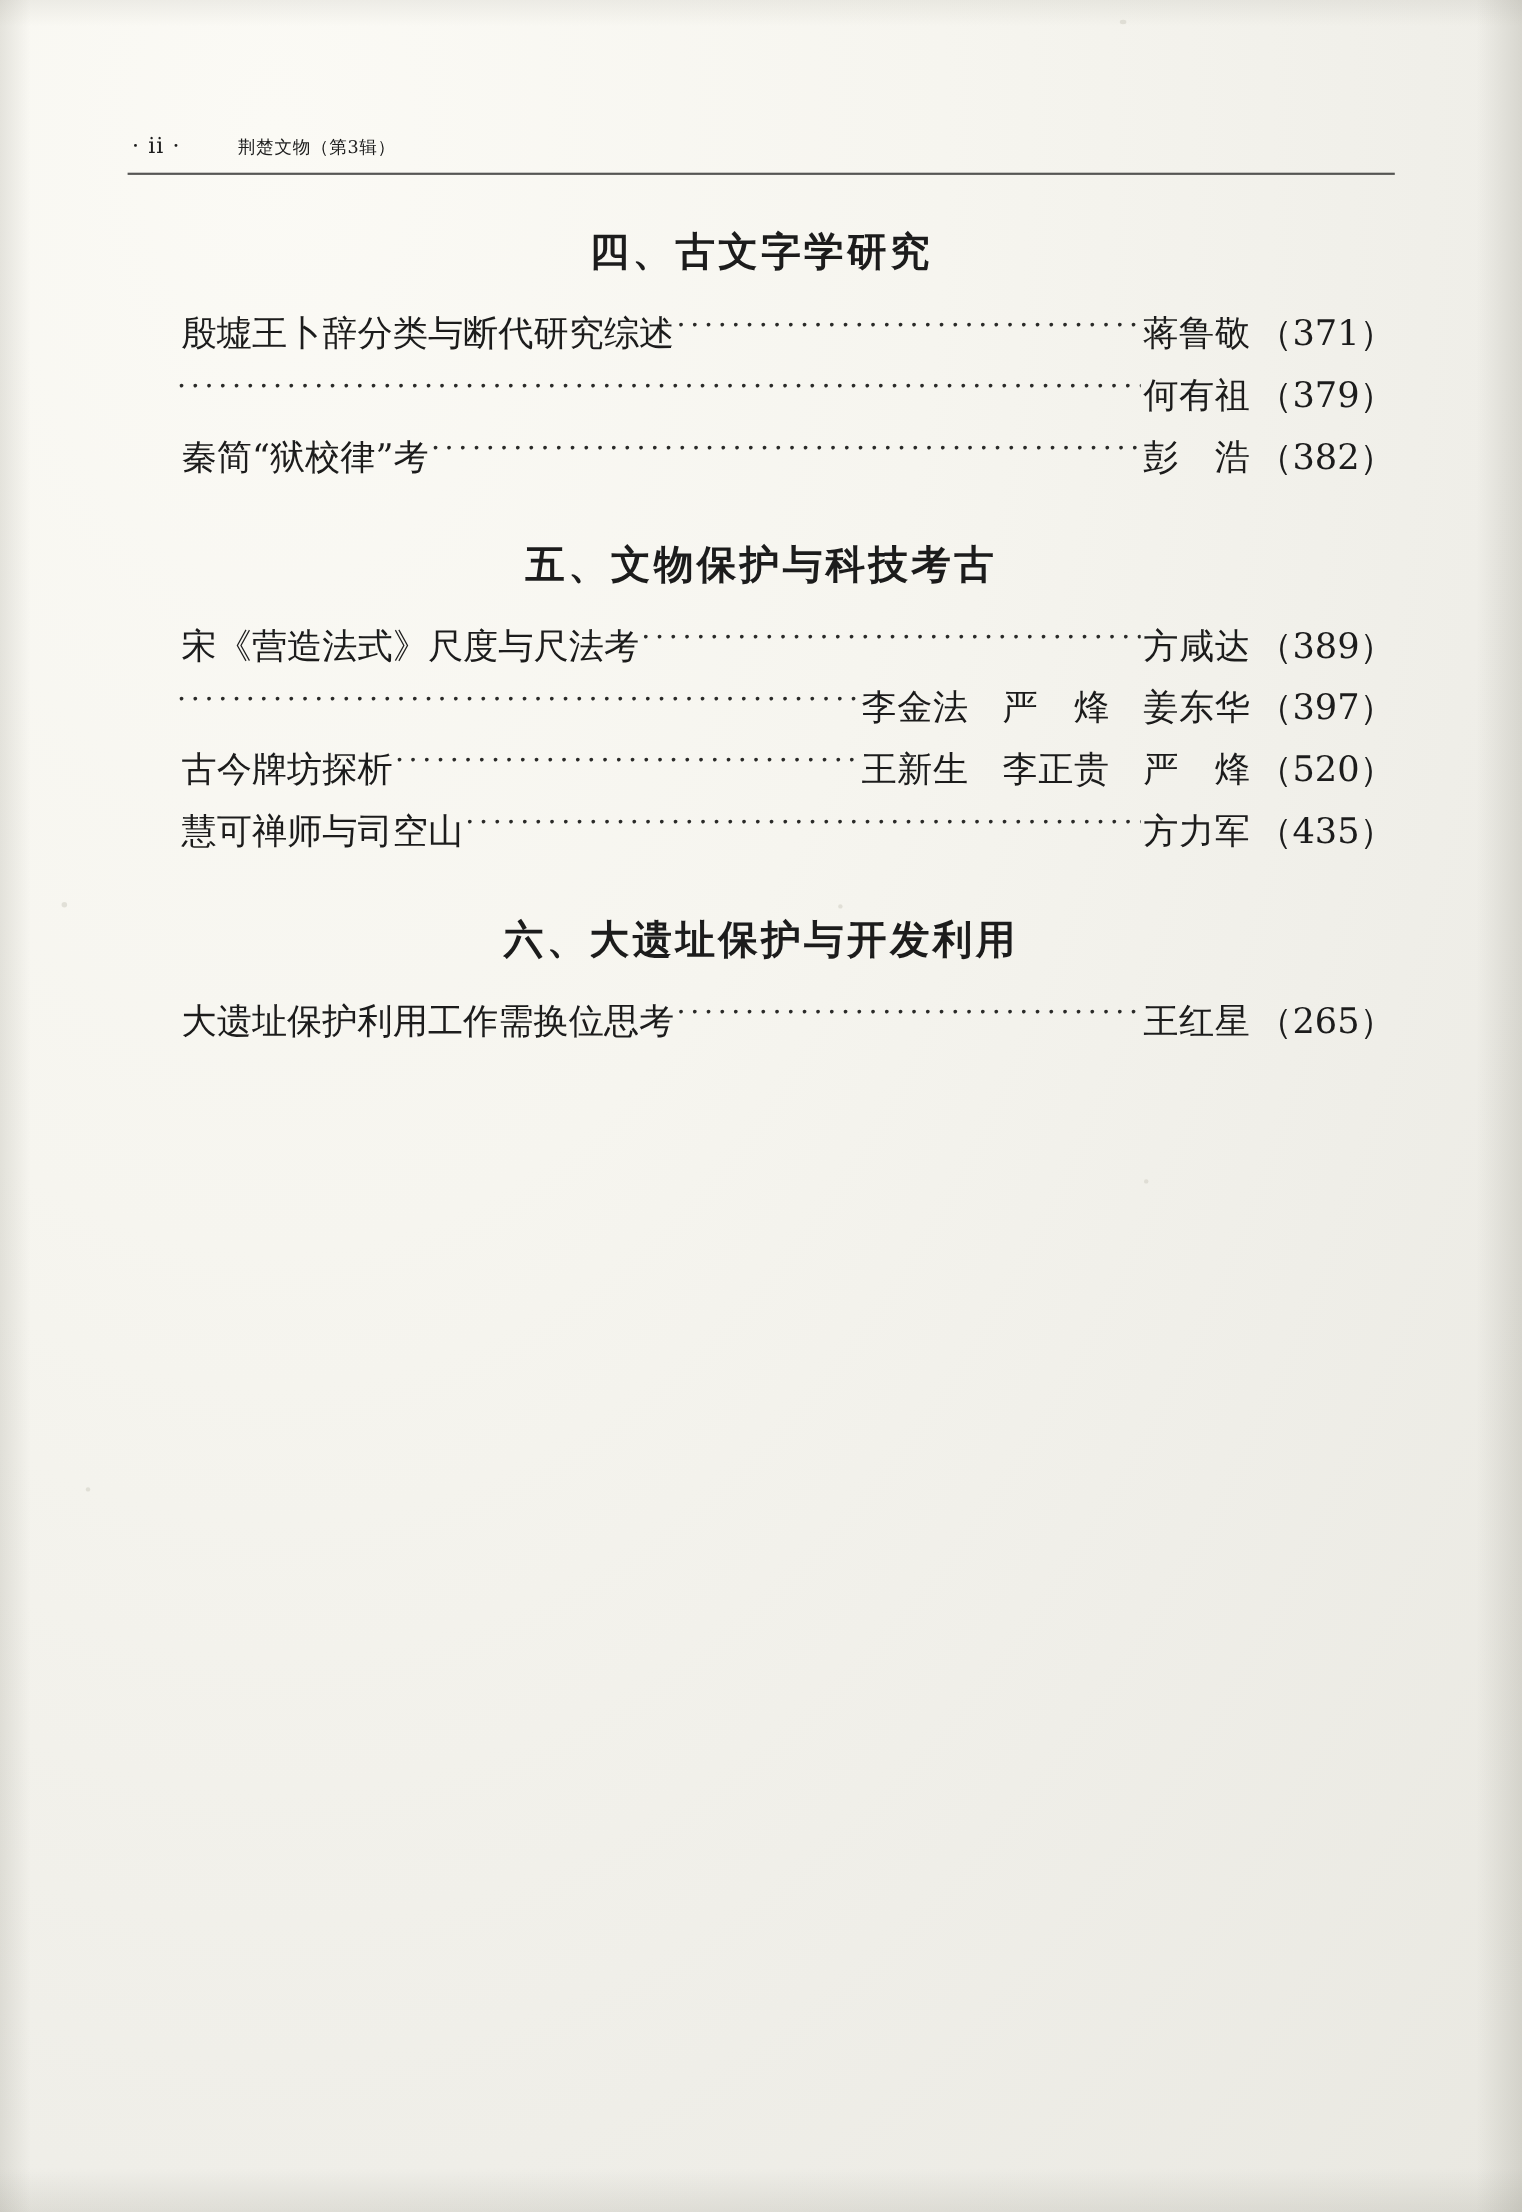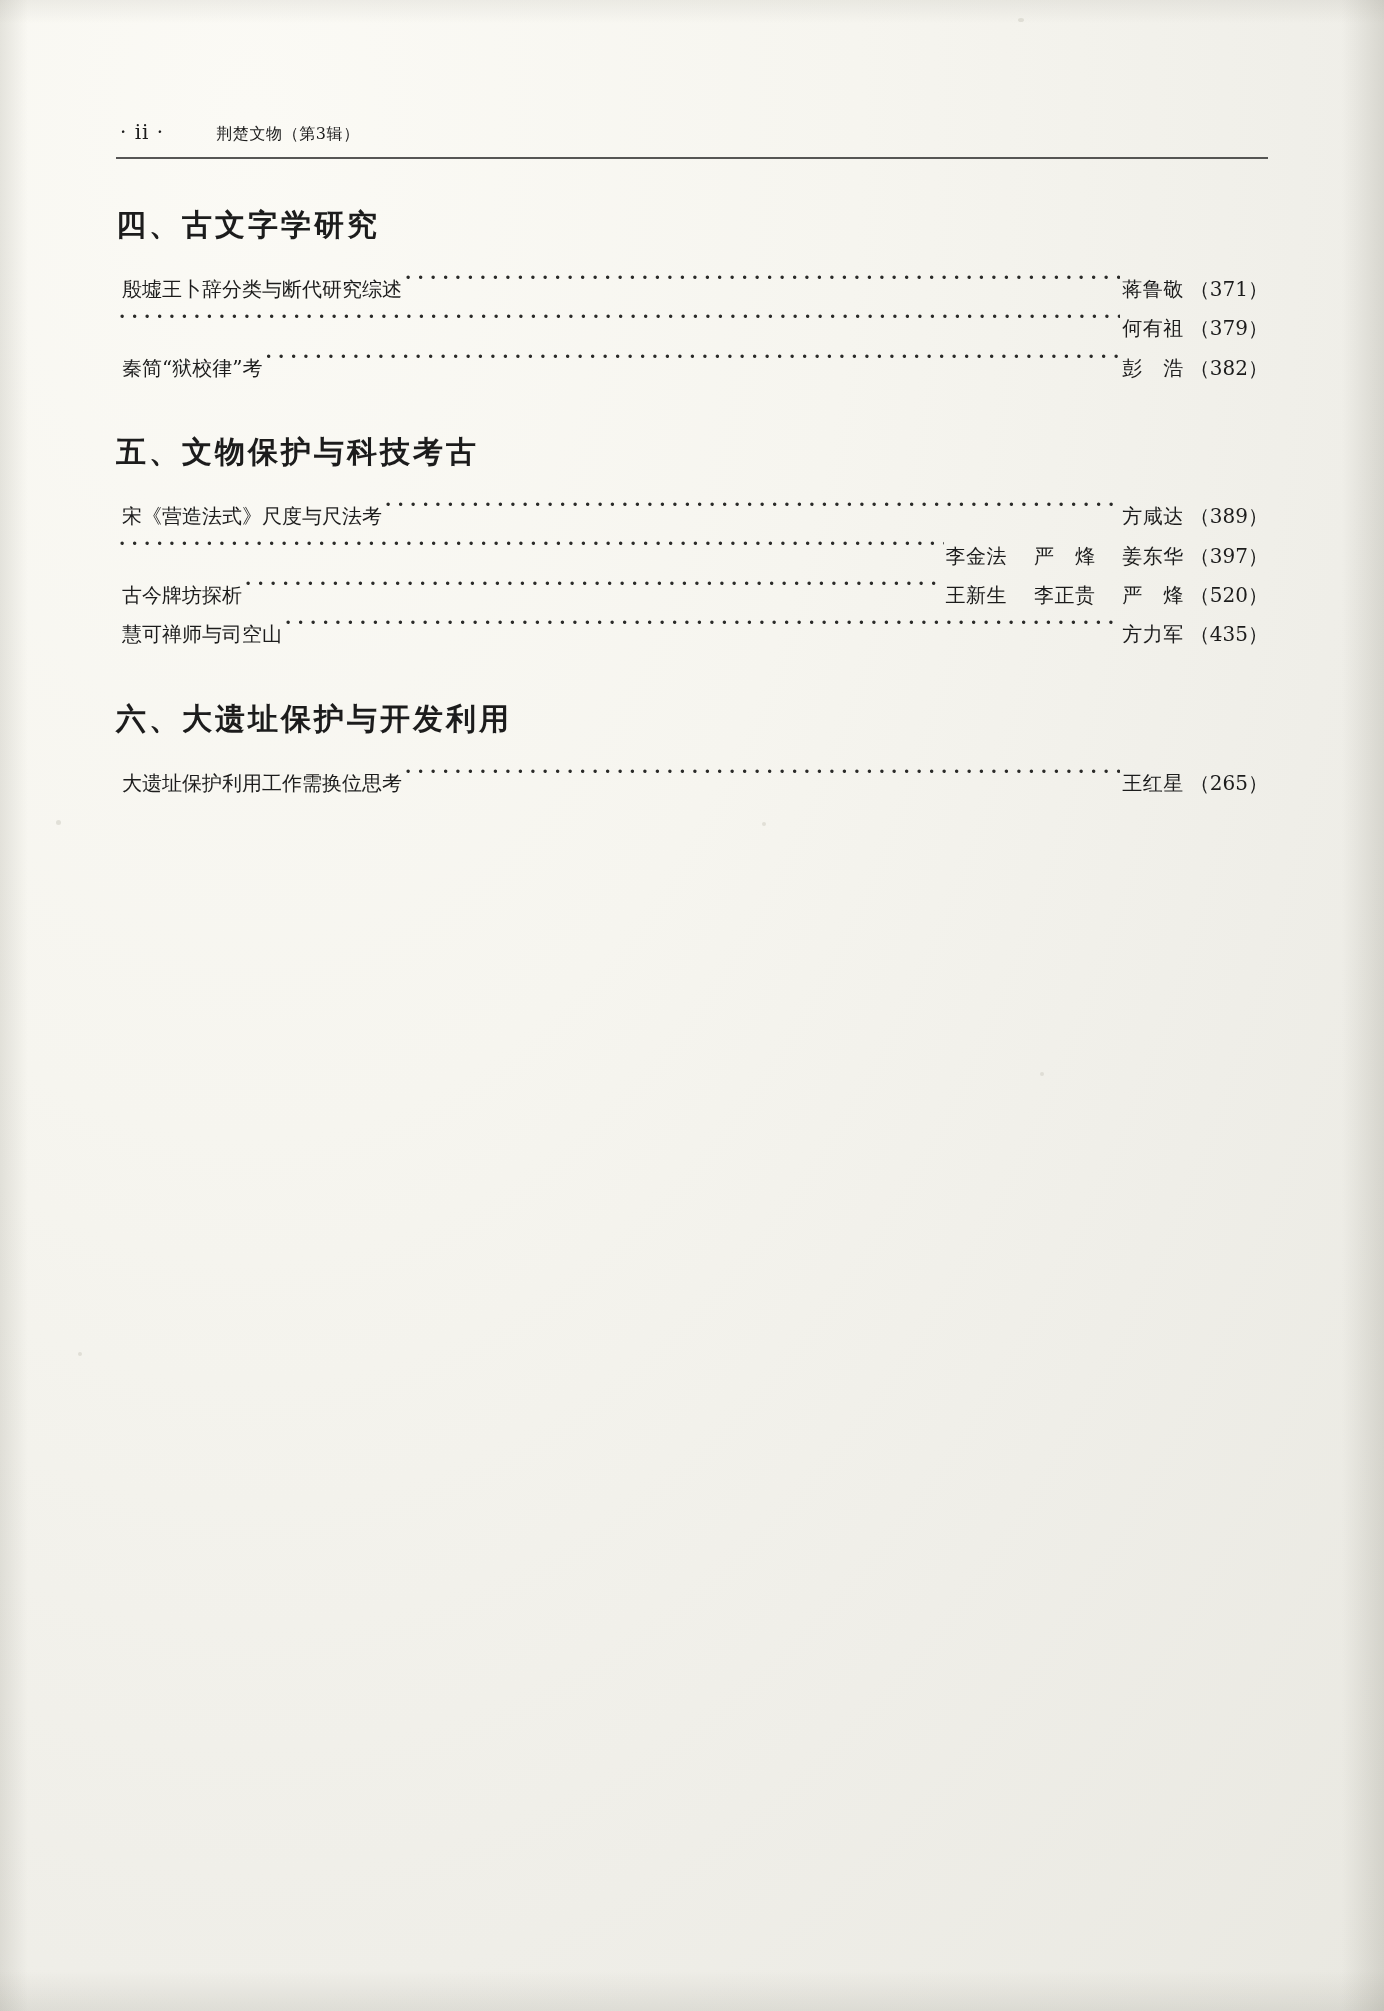--- a/index.html
+++ b/index.html
@@ -64,39 +64,41 @@
   }
   .header-rule {
     margin-top: 12px;
     height: 2px;
     background: #3a3a38;
     width: 100%;
     opacity: .85;
   }
 
   .section-title {
-    font-size: 30px;
+    text-align: center;
+    font-size: 36px;
     font-weight: bold;
     letter-spacing: 3px;
     margin: 46px 0 22px 0;
     font-family: "DejaVu Sans", "Liberation Sans", sans-serif;
   }
 
   .toc-list {
     margin: 0;
     padding: 0;
     list-style: none;
   }
   .toc-entry {
     display: flex;
     align-items: baseline;
-    font-size: 20px;
+    font-size: 32px;
     line-height: 1.62;
     padding: 2px 0;
     white-space: nowrap;
+    margin-left: 43px;
   }
   .entry-title {
     flex: 0 0 auto;
     padding-left: 6px;
   }
   .leader {
     flex: 1 1 auto;
     overflow: hidden;
     margin: 0 2px;
     position: relative;

